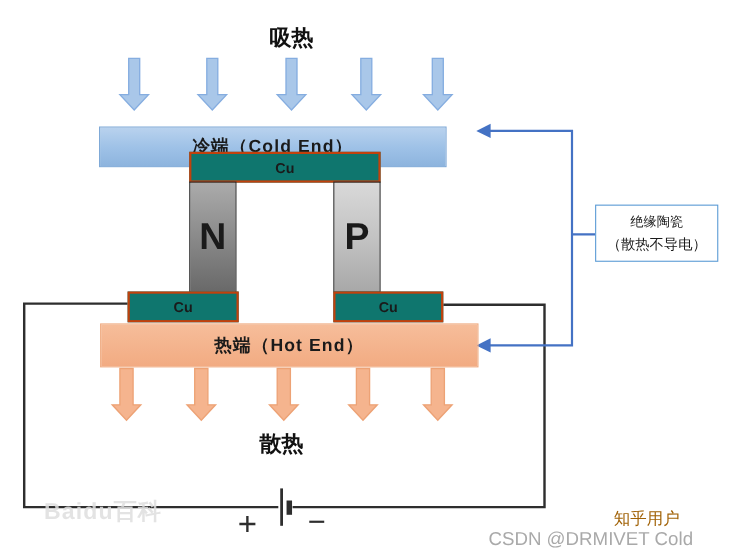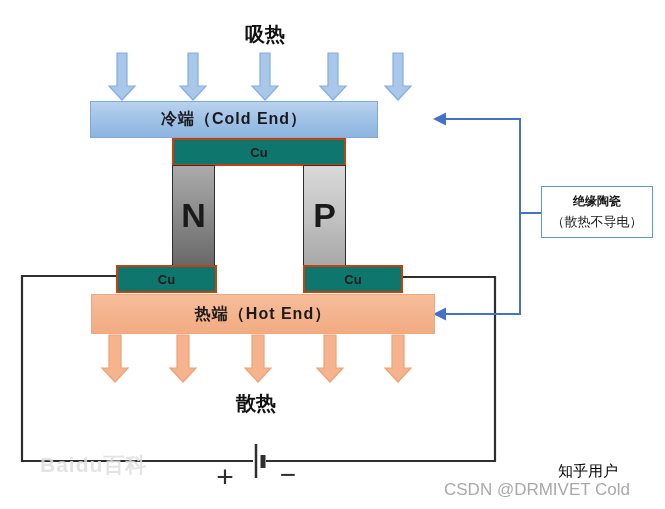--- a/index.html
+++ b/index.html
@@ -4,21 +4,21 @@
 <style>
   html,body{margin:0;padding:0;background:#ffffff;}
   #canvas{
     position:relative;width:665px;height:509px;background:#ffffff;overflow:hidden;
     font-family:"Liberation Sans",sans-serif;color:#1a1a1a;
   }
   .abs{position:absolute;}
   .ctr{display:flex;align-items:center;justify-content:center;text-align:center;}
   
   .cold-end{
-    left:90px;top:101px;width:288px;height:37px;
+    left:90px;top:115px;width:316px;height:37px;
     background:linear-gradient(180deg,#b9d2ee 0%,#9fc2e7 50%,#8db4de 100%);
     border:1px solid #7fa9d7;box-sizing:border-box;
     font-weight:bold;font-size:16px;letter-spacing:1px;
   }
   .hot-end{
     left:91px;top:294px;width:344px;height:40px;
     background:linear-gradient(180deg,#f6bd9a 0%,#f2ab82 100%);
     border:1px solid #efa97e;box-sizing:border-box;
     font-weight:bold;font-size:16px;letter-spacing:1px;
   }
@@ -39,27 +39,27 @@
     background:linear-gradient(180deg,#d9d9d9 0%,#c3c3c3 50%,#a8a8a8 100%);}
   
   .heat-label{font-family:"Liberation Serif",serif;font-weight:bold;font-size:20px;color:#111;}
   .absorb{left:215px;top:21px;width:100px;}
   .dissipate{left:206px;top:390px;width:100px;}
   .ceramic-box{
     left:541px;top:186px;width:112px;height:52px;
     background:#ffffff;border:1.5px solid #5b9bd5;box-sizing:border-box;
     display:flex;flex-direction:column;align-items:center;justify-content:center;gap:3px;
   }
-  .ceramic-title{font-size:12px;font-weight:bold;}
+  .ceramic-title{font-size:12px;font-weight:normal;}
   .ceramic-sub{font-size:13px;}
   .plus-sign{left:209px;top:460px;width:32px;font-size:30px;font-weight:300;color:#2e2e2e;}
   .minus-sign{left:272px;top:459px;width:32px;font-size:28px;font-weight:300;color:#2e2e2e;}
   
   .wm-baidu{left:40px;top:451px;font-size:21px;font-weight:bold;color:#dfdfdf;opacity:.85;letter-spacing:1px;}
-  .wm-zhihu{left:558px;top:462px;font-size:15px;color:#000000;}
+  .wm-zhihu{left:558px;top:462px;font-size:15px;color:#a16207;}
   .wm-csdn{left:444px;top:480px;font-size:17px;color:#a9a9a9;}
   svg.overlay{position:absolute;left:0;top:0;}
 </style>
 </head>
 <body>
 
 <div id="canvas">
 
   <svg class="overlay" width="665" height="509" viewBox="0 0 665 509">
 

